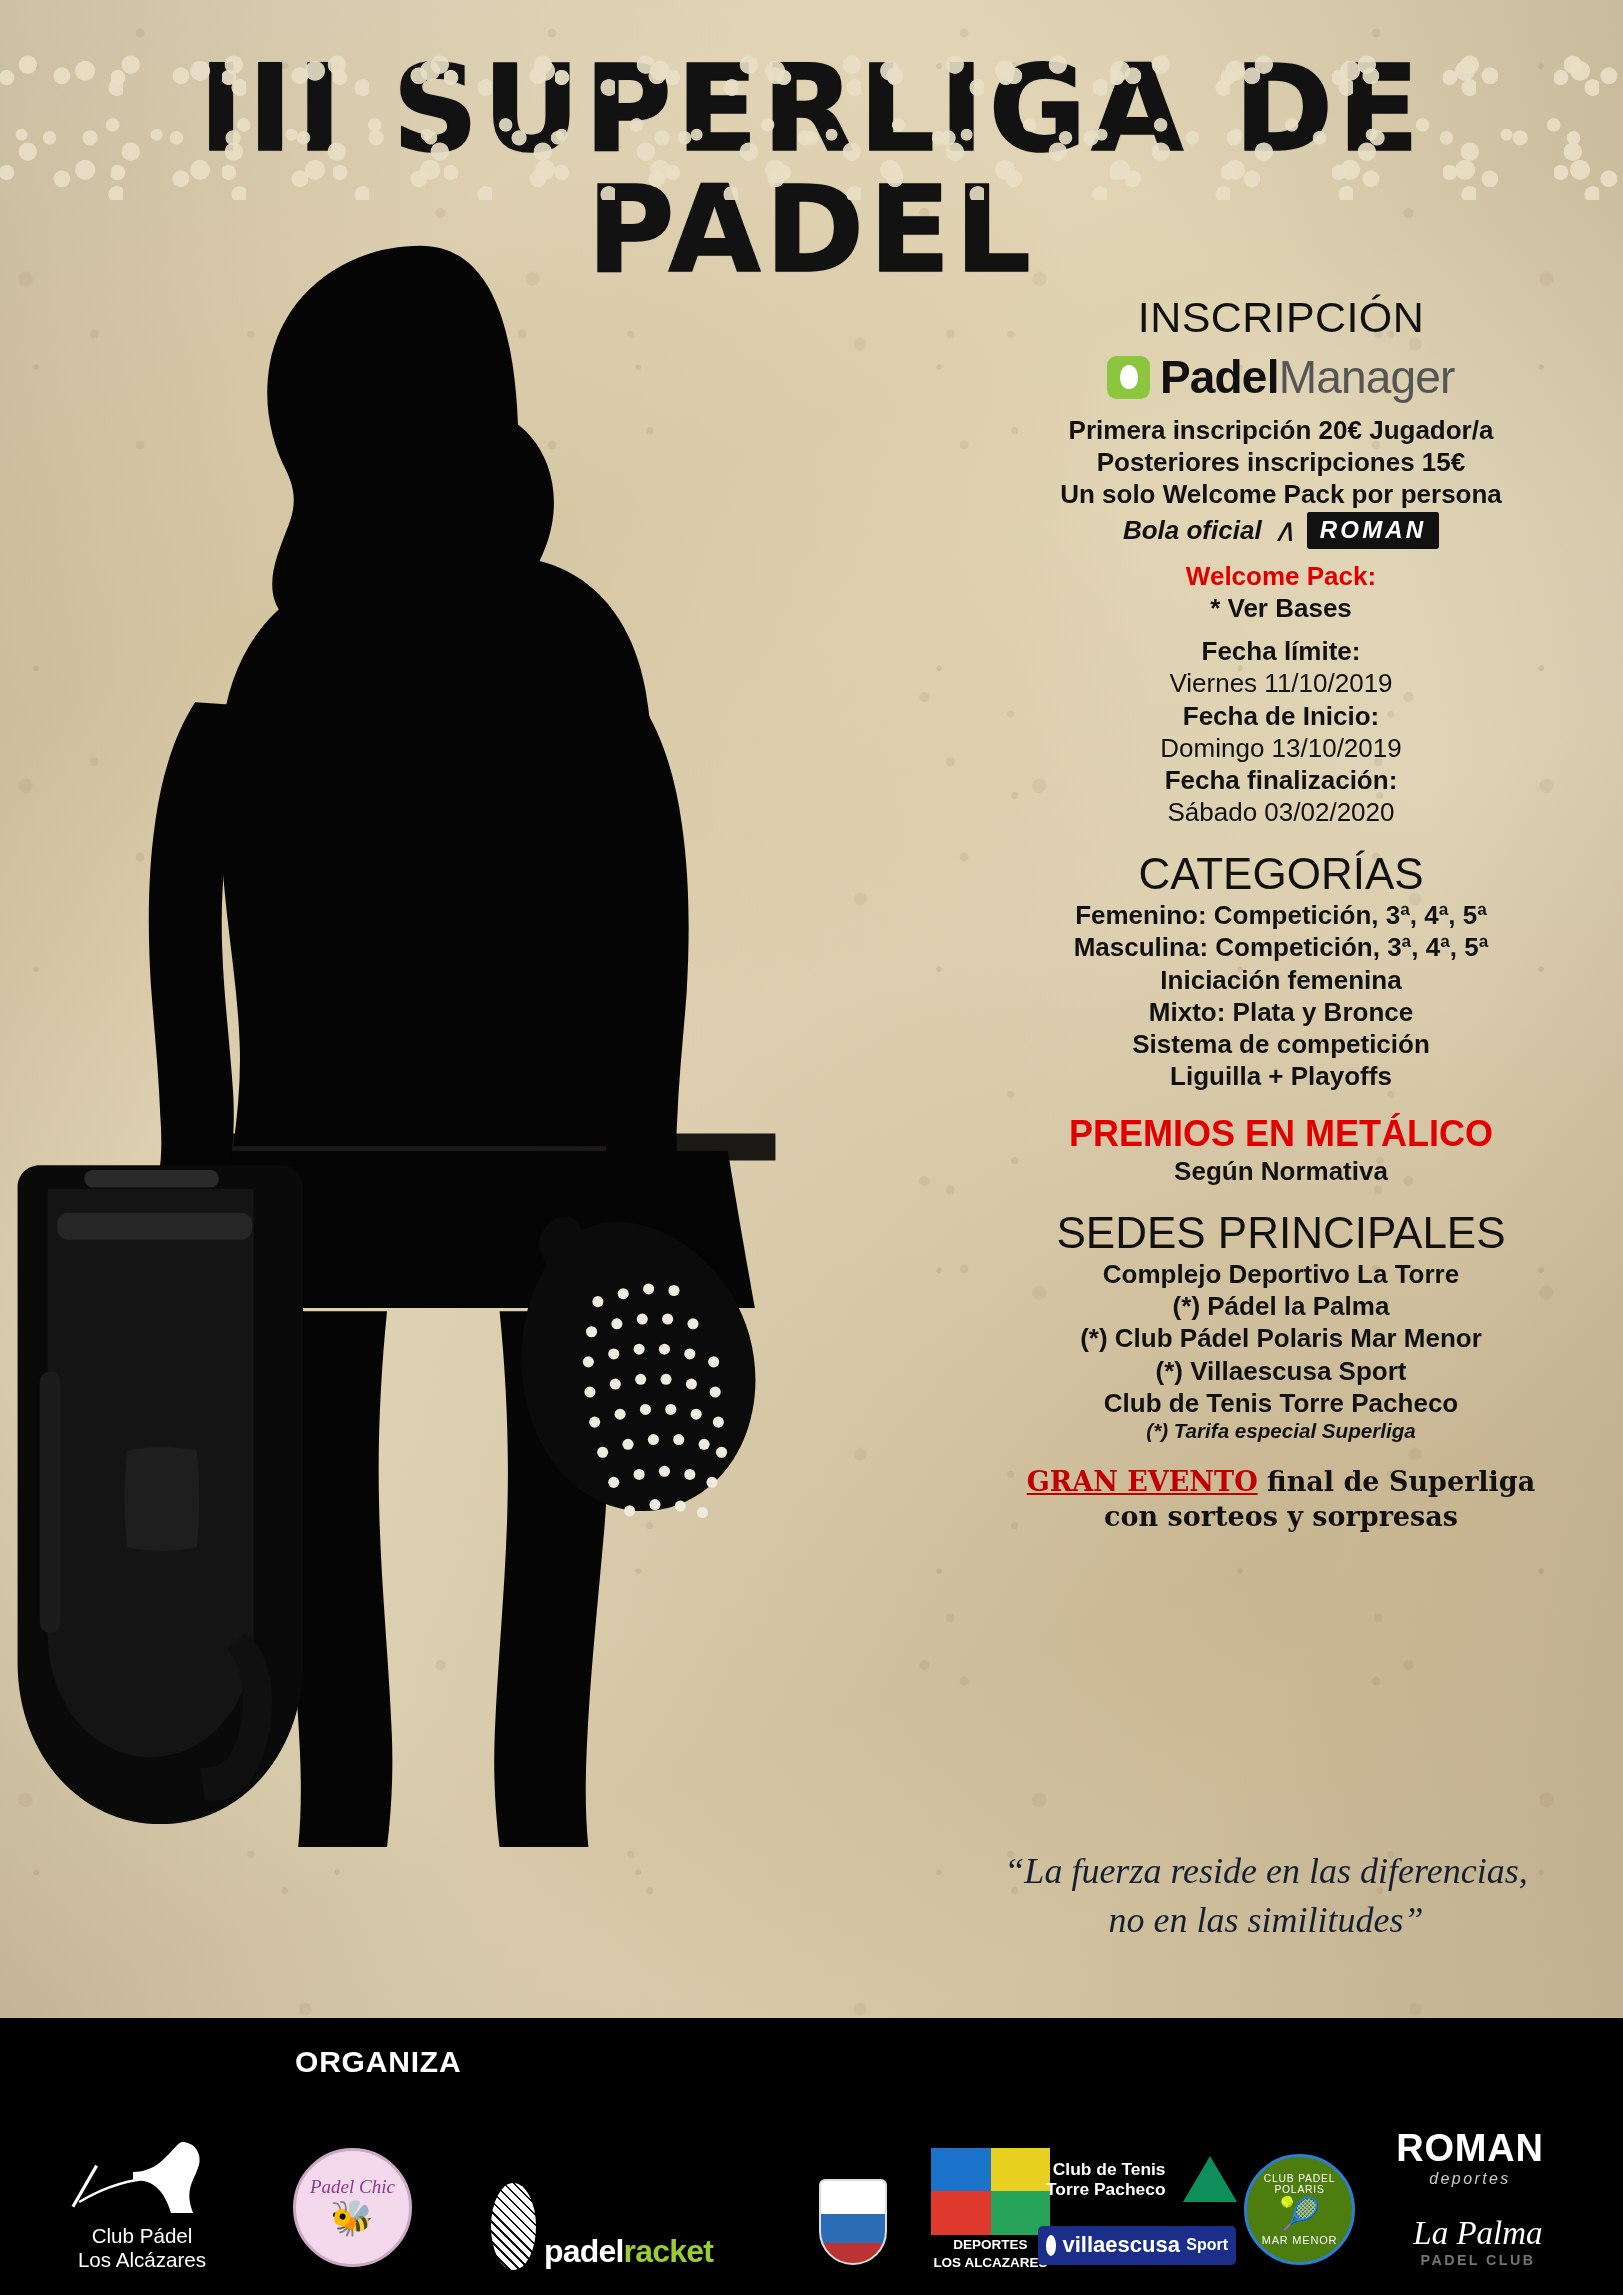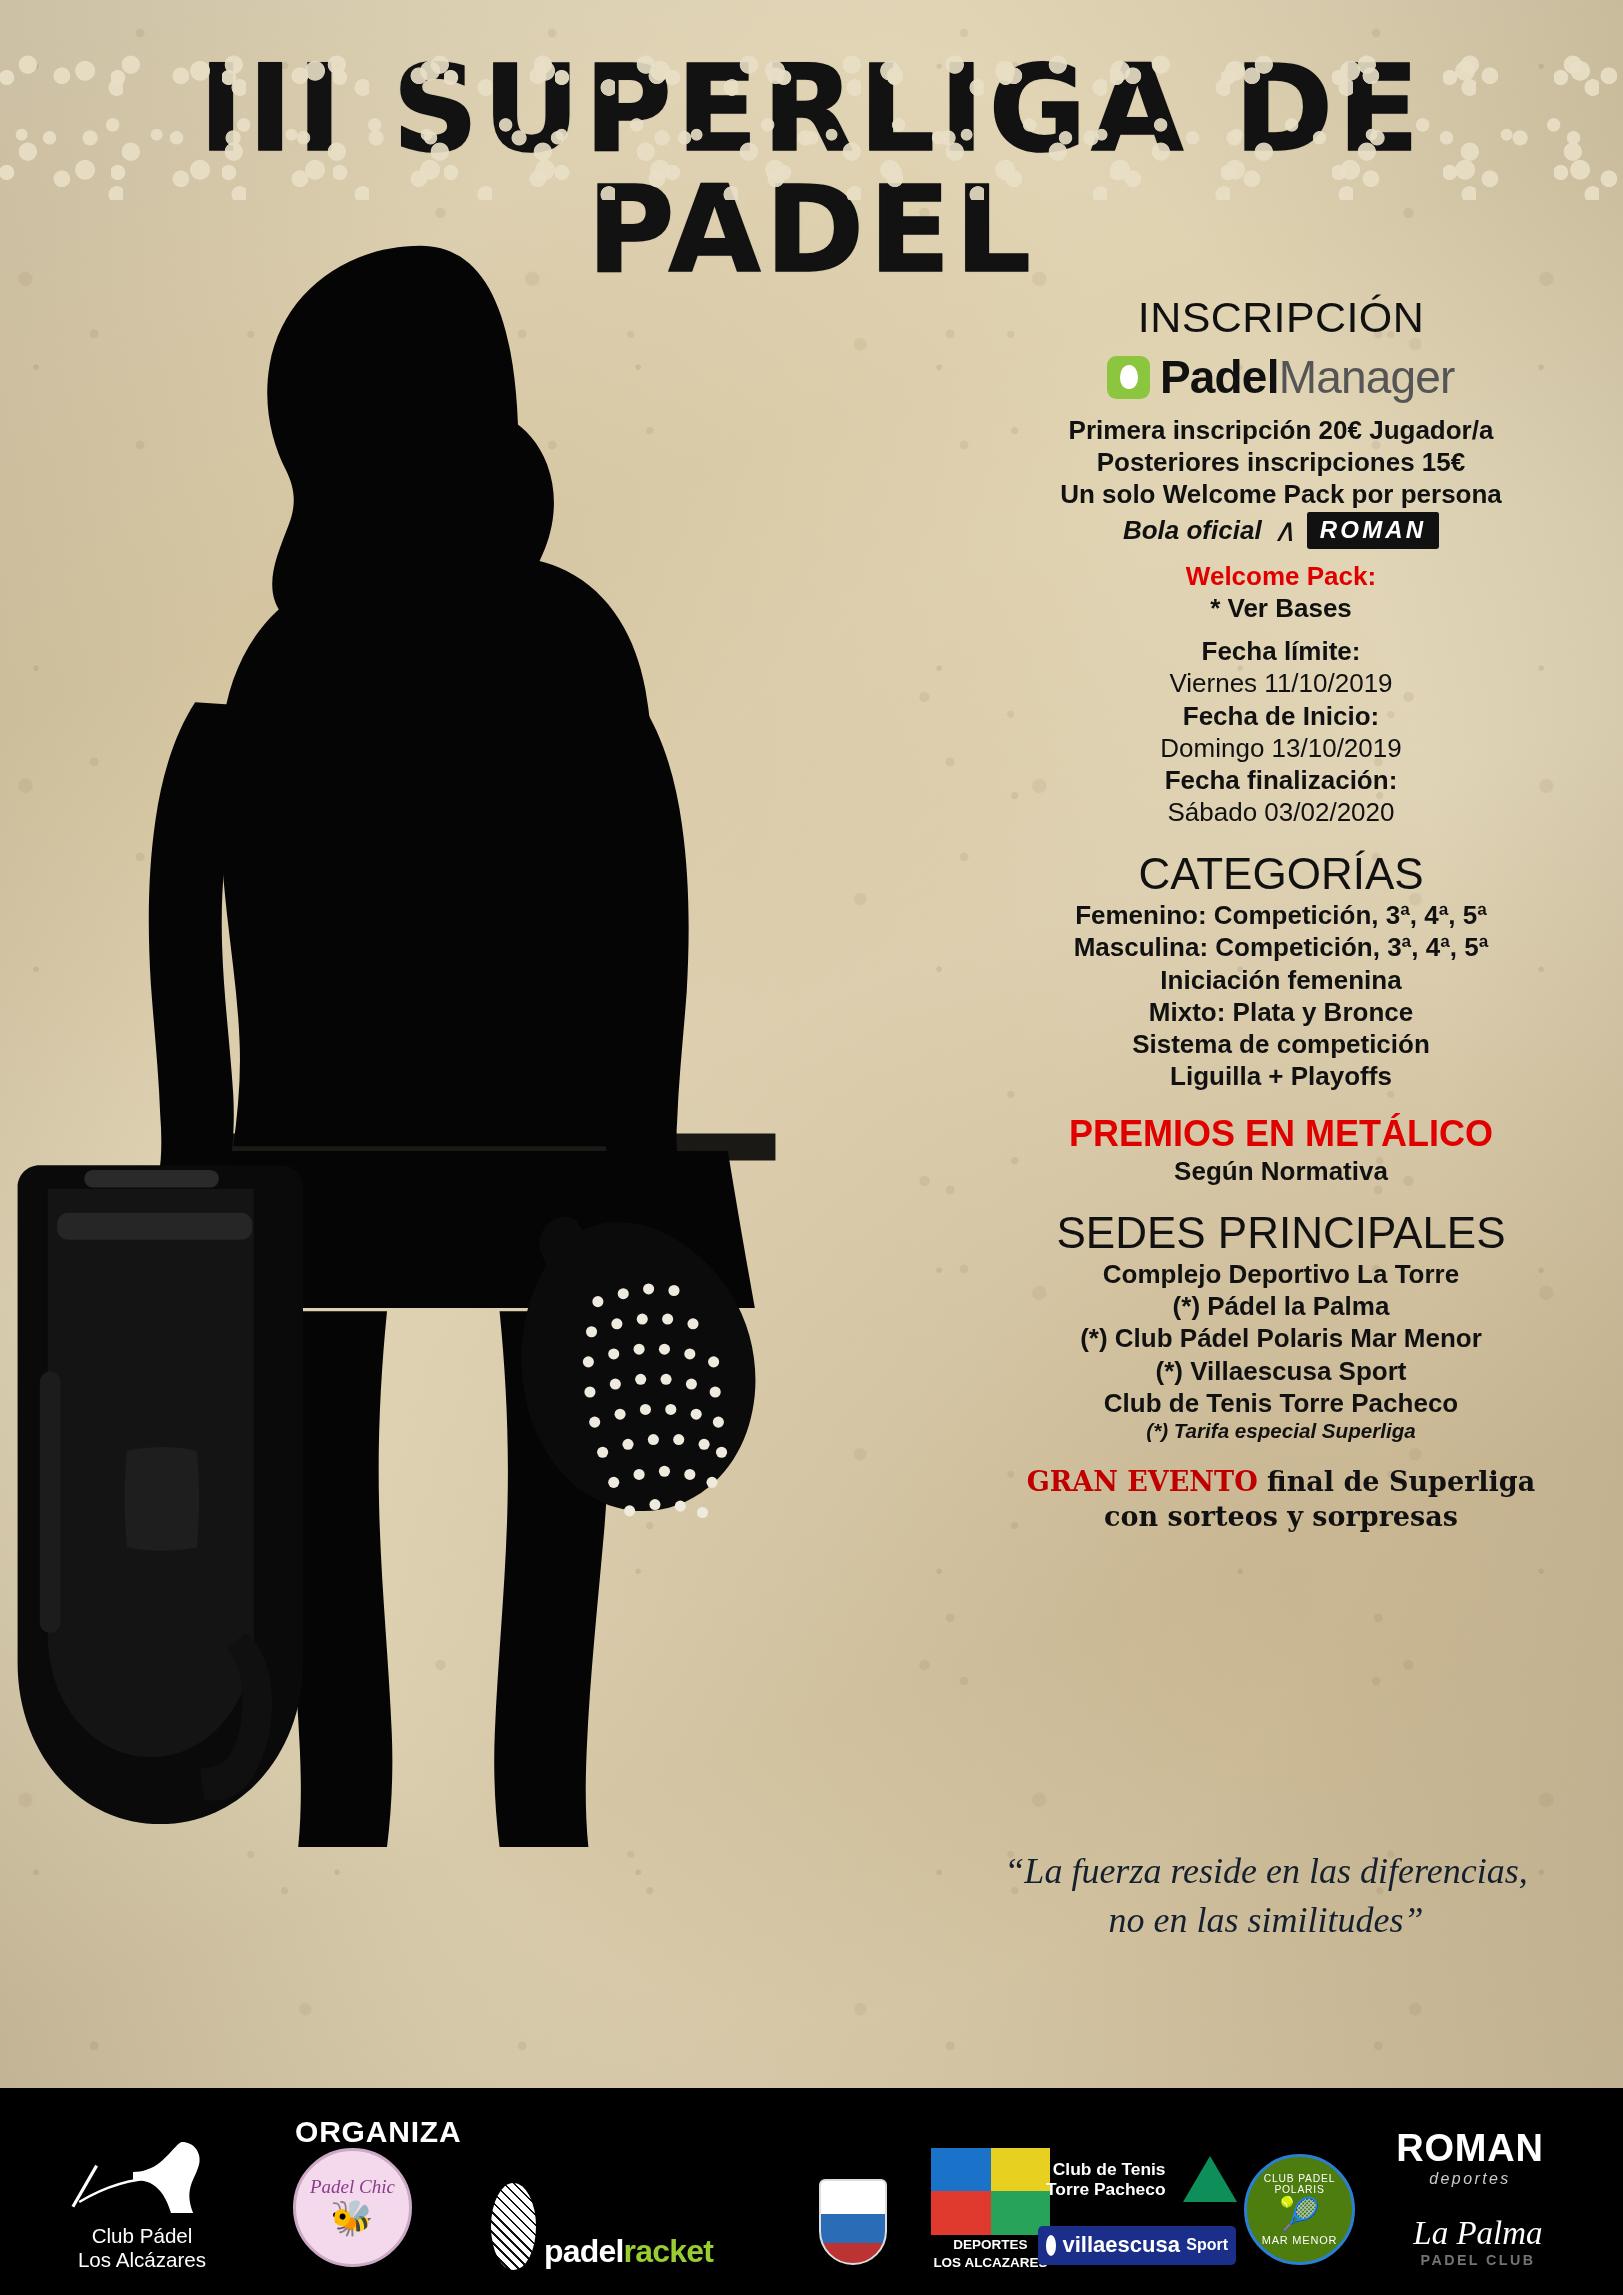--- a/index.html
+++ b/index.html
@@ -143,28 +143,28 @@
     text-align: center;
     font-family: "Liberation Serif", serif;
     font-style: italic;
     font-size: 36px;
     line-height: 1.35;
     color: #15202e;
     z-index: 5;
   }
 
   .gran-evento { font-family: "DejaVu Serif", serif; font-weight: bold; font-size: 27px; line-height: 1.3; }
-  .gran-evento .ge { color: #c00000; }
+  .gran-evento .ge { color: #c00000; text-decoration: underline; }
   .tarifa { font-size: 20.6px; font-style: italic; font-weight: bold; }
 
   
   .footer {
     position: absolute;
     left: 0; bottom: 0;
-    width: 1623px; height: 207px;
+    width: 1623px; height: 277px;
     background: #000;
     z-index: 8;
   }
   .organiza {
     position: absolute;
     left: 295px; top: 27px;
     color: #fff; font-weight: bold; font-size: 30px; letter-spacing: 0.8px;
   }
   .logos {
     position: absolute;

